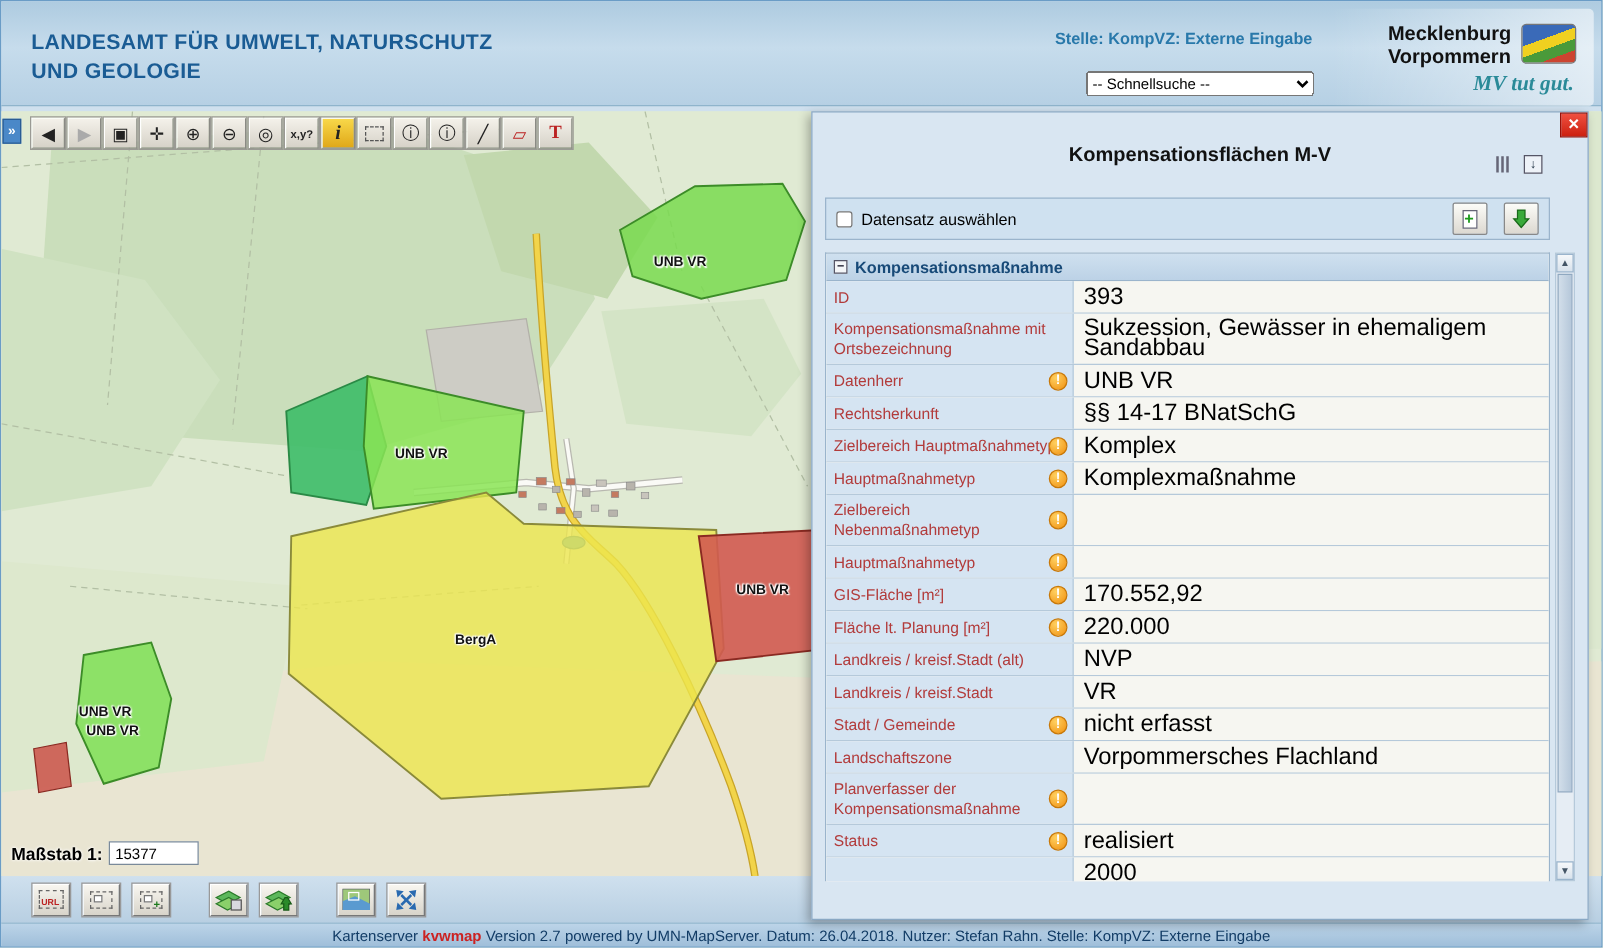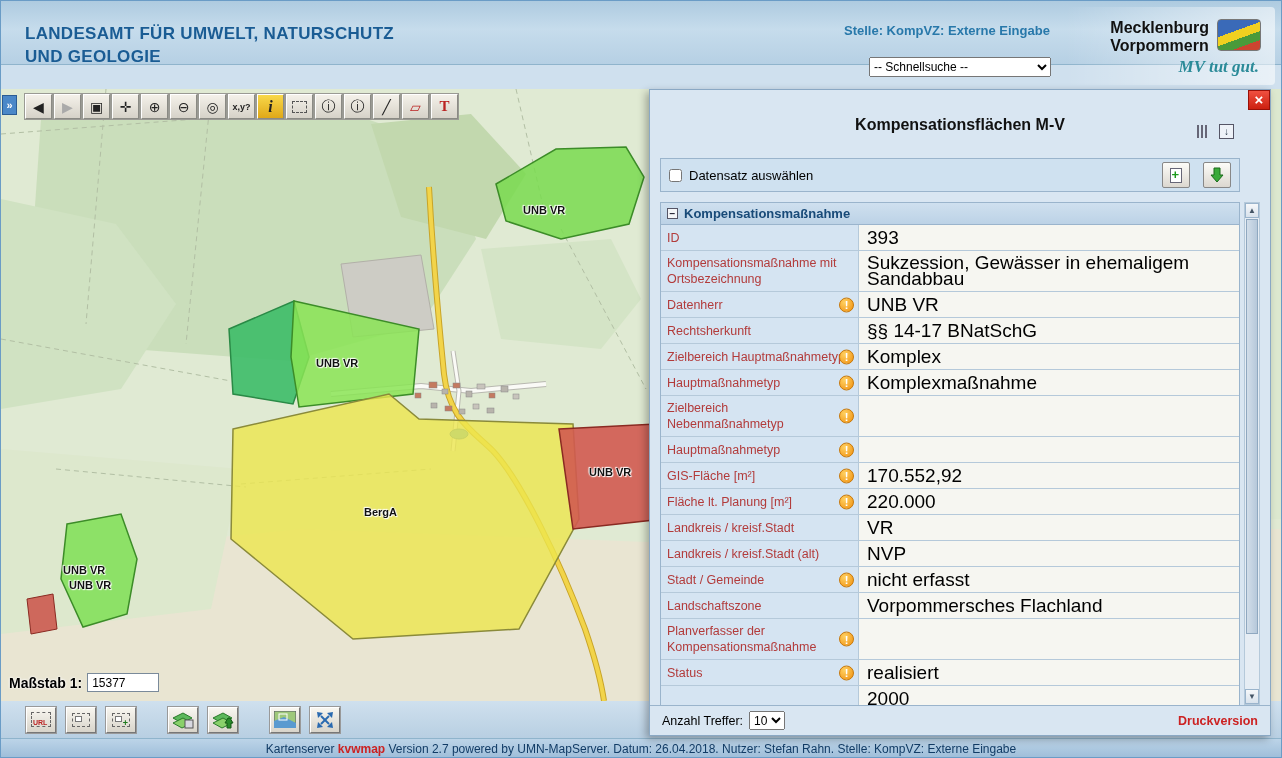--- a/index.html
+++ b/index.html
@@ -6,21 +6,21 @@
   html,body { width:1282px; height:758px; overflow:hidden; }
   body {
     font-family:"Liberation Sans", sans-serif;
     position:relative;
     background:#cfe0ee;
     border:1px solid #6a9cc6;
   }
 
   
   .header {
-    position:absolute; top:0; left:0; right:0; height:64px;
+    position:absolute; top:0; left:0; right:0; height:84px;
     background:linear-gradient(180deg,#aecbe0 0%,#c6dcec 45%,#b6d0e4 100%);
     border-bottom:1px solid #8fb4cc;
   }
   .agency {
     position:absolute; left:24px; top:22px;
     color:#1a5c94; font-weight:bold; font-size:17px; letter-spacing:.3px; line-height:1.35;
   }
   .stelle {
     position:absolute; left:843px; top:22px;
     color:#2878aa; font-weight:bold; font-size:13px;
@@ -426,29 +426,29 @@
     </div>
     <div class="prow">
       <div class="plabel">
           <span>Fläche lt. Planung [m²]</span>
           <span class="warn">!</span>
         </div>
       <div class="pvalue">220.000</div>
     </div>
     <div class="prow">
       <div class="plabel">
+          <span>Landkreis / kreisf.Stadt (alt)</span>
+        </div>
+      <div class="pvalue">NVP</div>
+    </div>
+    <div class="prow">
+      <div class="plabel">
           <span>Landkreis / kreisf.Stadt</span>
         </div>
       <div class="pvalue">VR</div>
-    </div>
-    <div class="prow">
-      <div class="plabel">
-          <span>Landkreis / kreisf.Stadt (alt)</span>
-        </div>
-      <div class="pvalue">NVP</div>
     </div>
     <div class="prow">
       <div class="plabel">
           <span>Stadt / Gemeinde</span>
           <span class="warn">!</span>
         </div>
       <div class="pvalue">nicht erfasst</div>
     </div>
     <div class="prow">
       <div class="plabel">
@@ -475,27 +475,20 @@
       <div class="pvalue">2000</div>
     </div>
   </div>
 
   <div class="pscrollbar">
     <div class="scroll-arrow up">▲</div>
     <div class="scroll-thumb"></div>
     <div class="scroll-arrow down">▼</div>
   </div>
 
-  <div class="panel-footer">
-    <span class="flabel">Anzahl Treffer:</span>
-    <select>
-      <option>10</option>
-    </select>
-    <span class="print-link">Druckversion</span>
-  </div>
 </div>
 
 <div class="bottombar">
   <div class="bb-btn">
     <span class="urlbox">
         <span>URL</span>
       </span>
   </div>
   <div class="bb-btn">
     <span class="boxmark">

